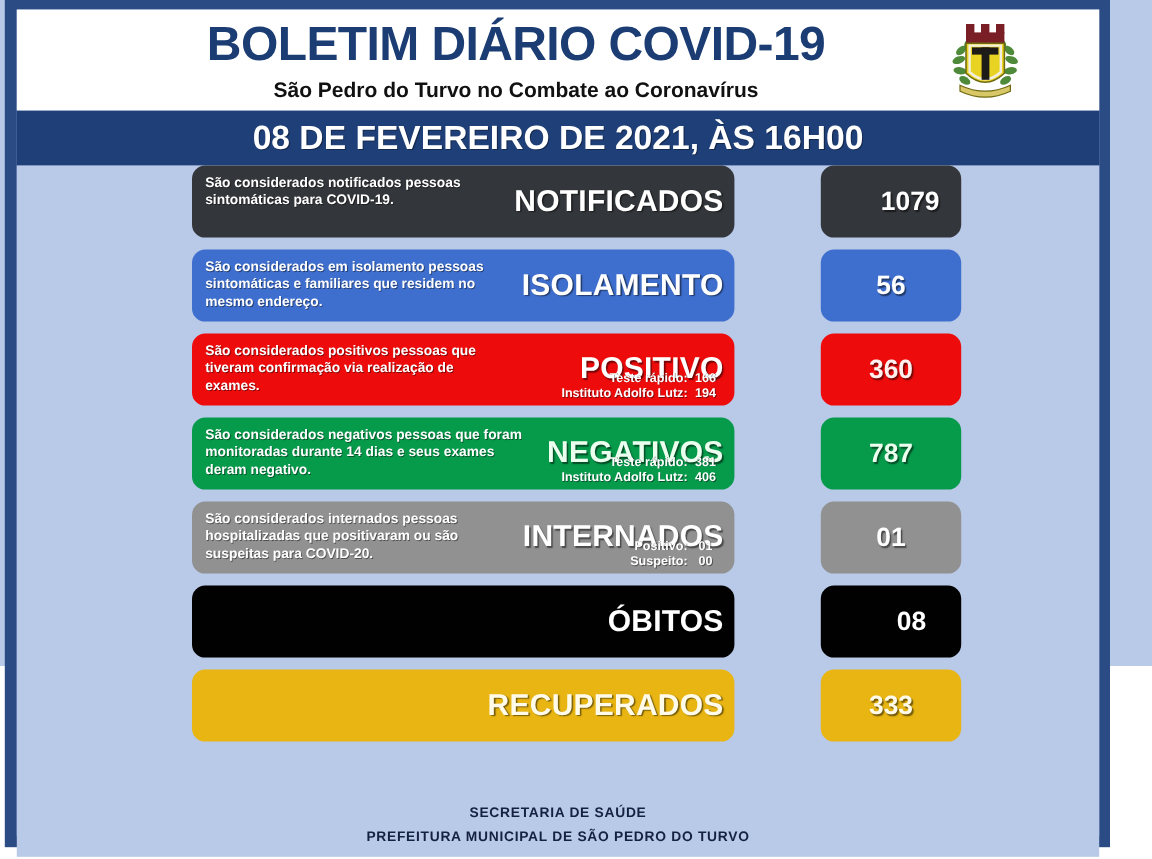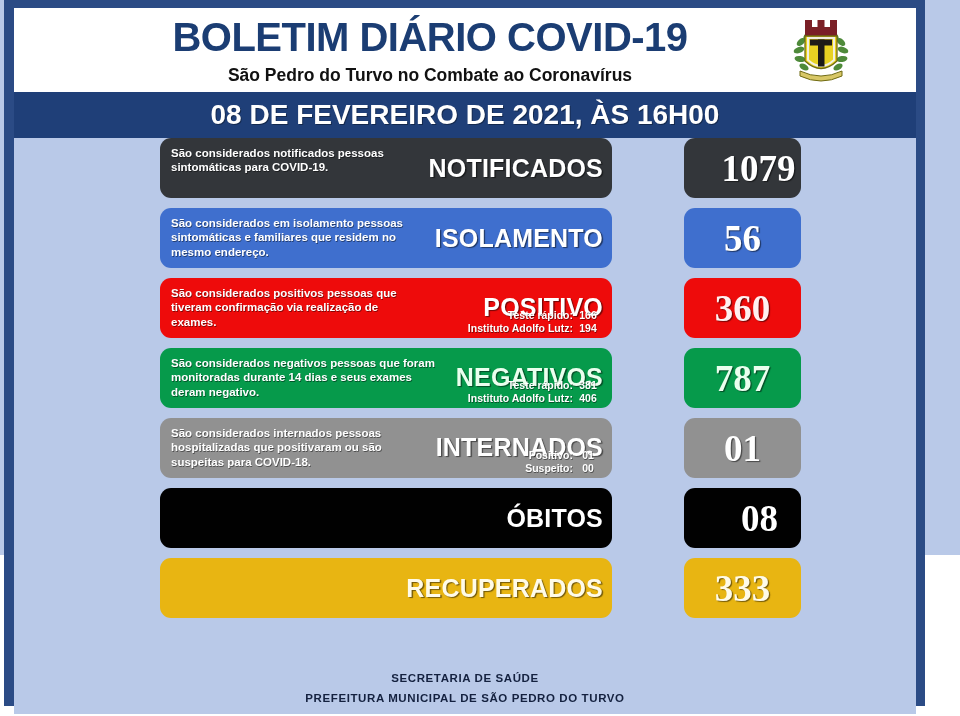--- a/index.html
+++ b/index.html
@@ -188,26 +188,25 @@
     width: 117px;
     height: 60px;
     border-radius: 11px;
     display: flex;
     align-items: center;
     justify-content: center;
     box-sizing: border-box;
   }
 
   .badge-num {
-    font-size: 37px;
+    font-size: 22px;
     font-weight: bold;
     color: #ffffff;
     text-shadow: 1.3px 1.3px 1px rgba(0,0,0,0.5);
     line-height: 1;
-    font-family: Liberation Serif, serif;
   }
 
   
   .c-dark    { background: #33363a; padding-left: 32px; }
   .c-blue    { background: #3f6fce; }
   .c-red     { background: #ee0b0b; }
   .c-green   { background: #069a4b; }
   .c-gray    { background: #919191; }
   .c-black   { background: #010101; padding-left: 34px; }
   .c-yellow  { background: #e8b512; }
@@ -339,21 +338,21 @@
                   <div><span>Teste rápido:</span><span class="sub-val">381</span></div>
                   <div><span>Instituto Adolfo Lutz:</span><span class="sub-val">406</span></div>
                 </div>
               </div>
               <div class="badge c-green">
                 <span class="badge-num">787</span>
               </div>
             </div>
             <div class="row">
               <div class="panel c-gray has-sub">
-                <div class="panel-desc wide">São considerados internados pessoas hospitalizadas que positivaram ou são suspeitas para COVID-18.</div>
+                <div class="panel-desc wide">São considerados internados pessoas hospitalizadas que positivaram ou são suspeitas para COVID-20.</div>
                 <div class="panel-label">INTERNADOS</div>
                 <div class="subs">
                   <div><span>Positivo:</span><span class="sub-val">01</span></div>
                   <div><span>Suspeito:</span><span class="sub-val">00</span></div>
                 </div>
               </div>
               <div class="badge c-gray">
                 <span class="badge-num">01</span>
               </div>
             </div>

